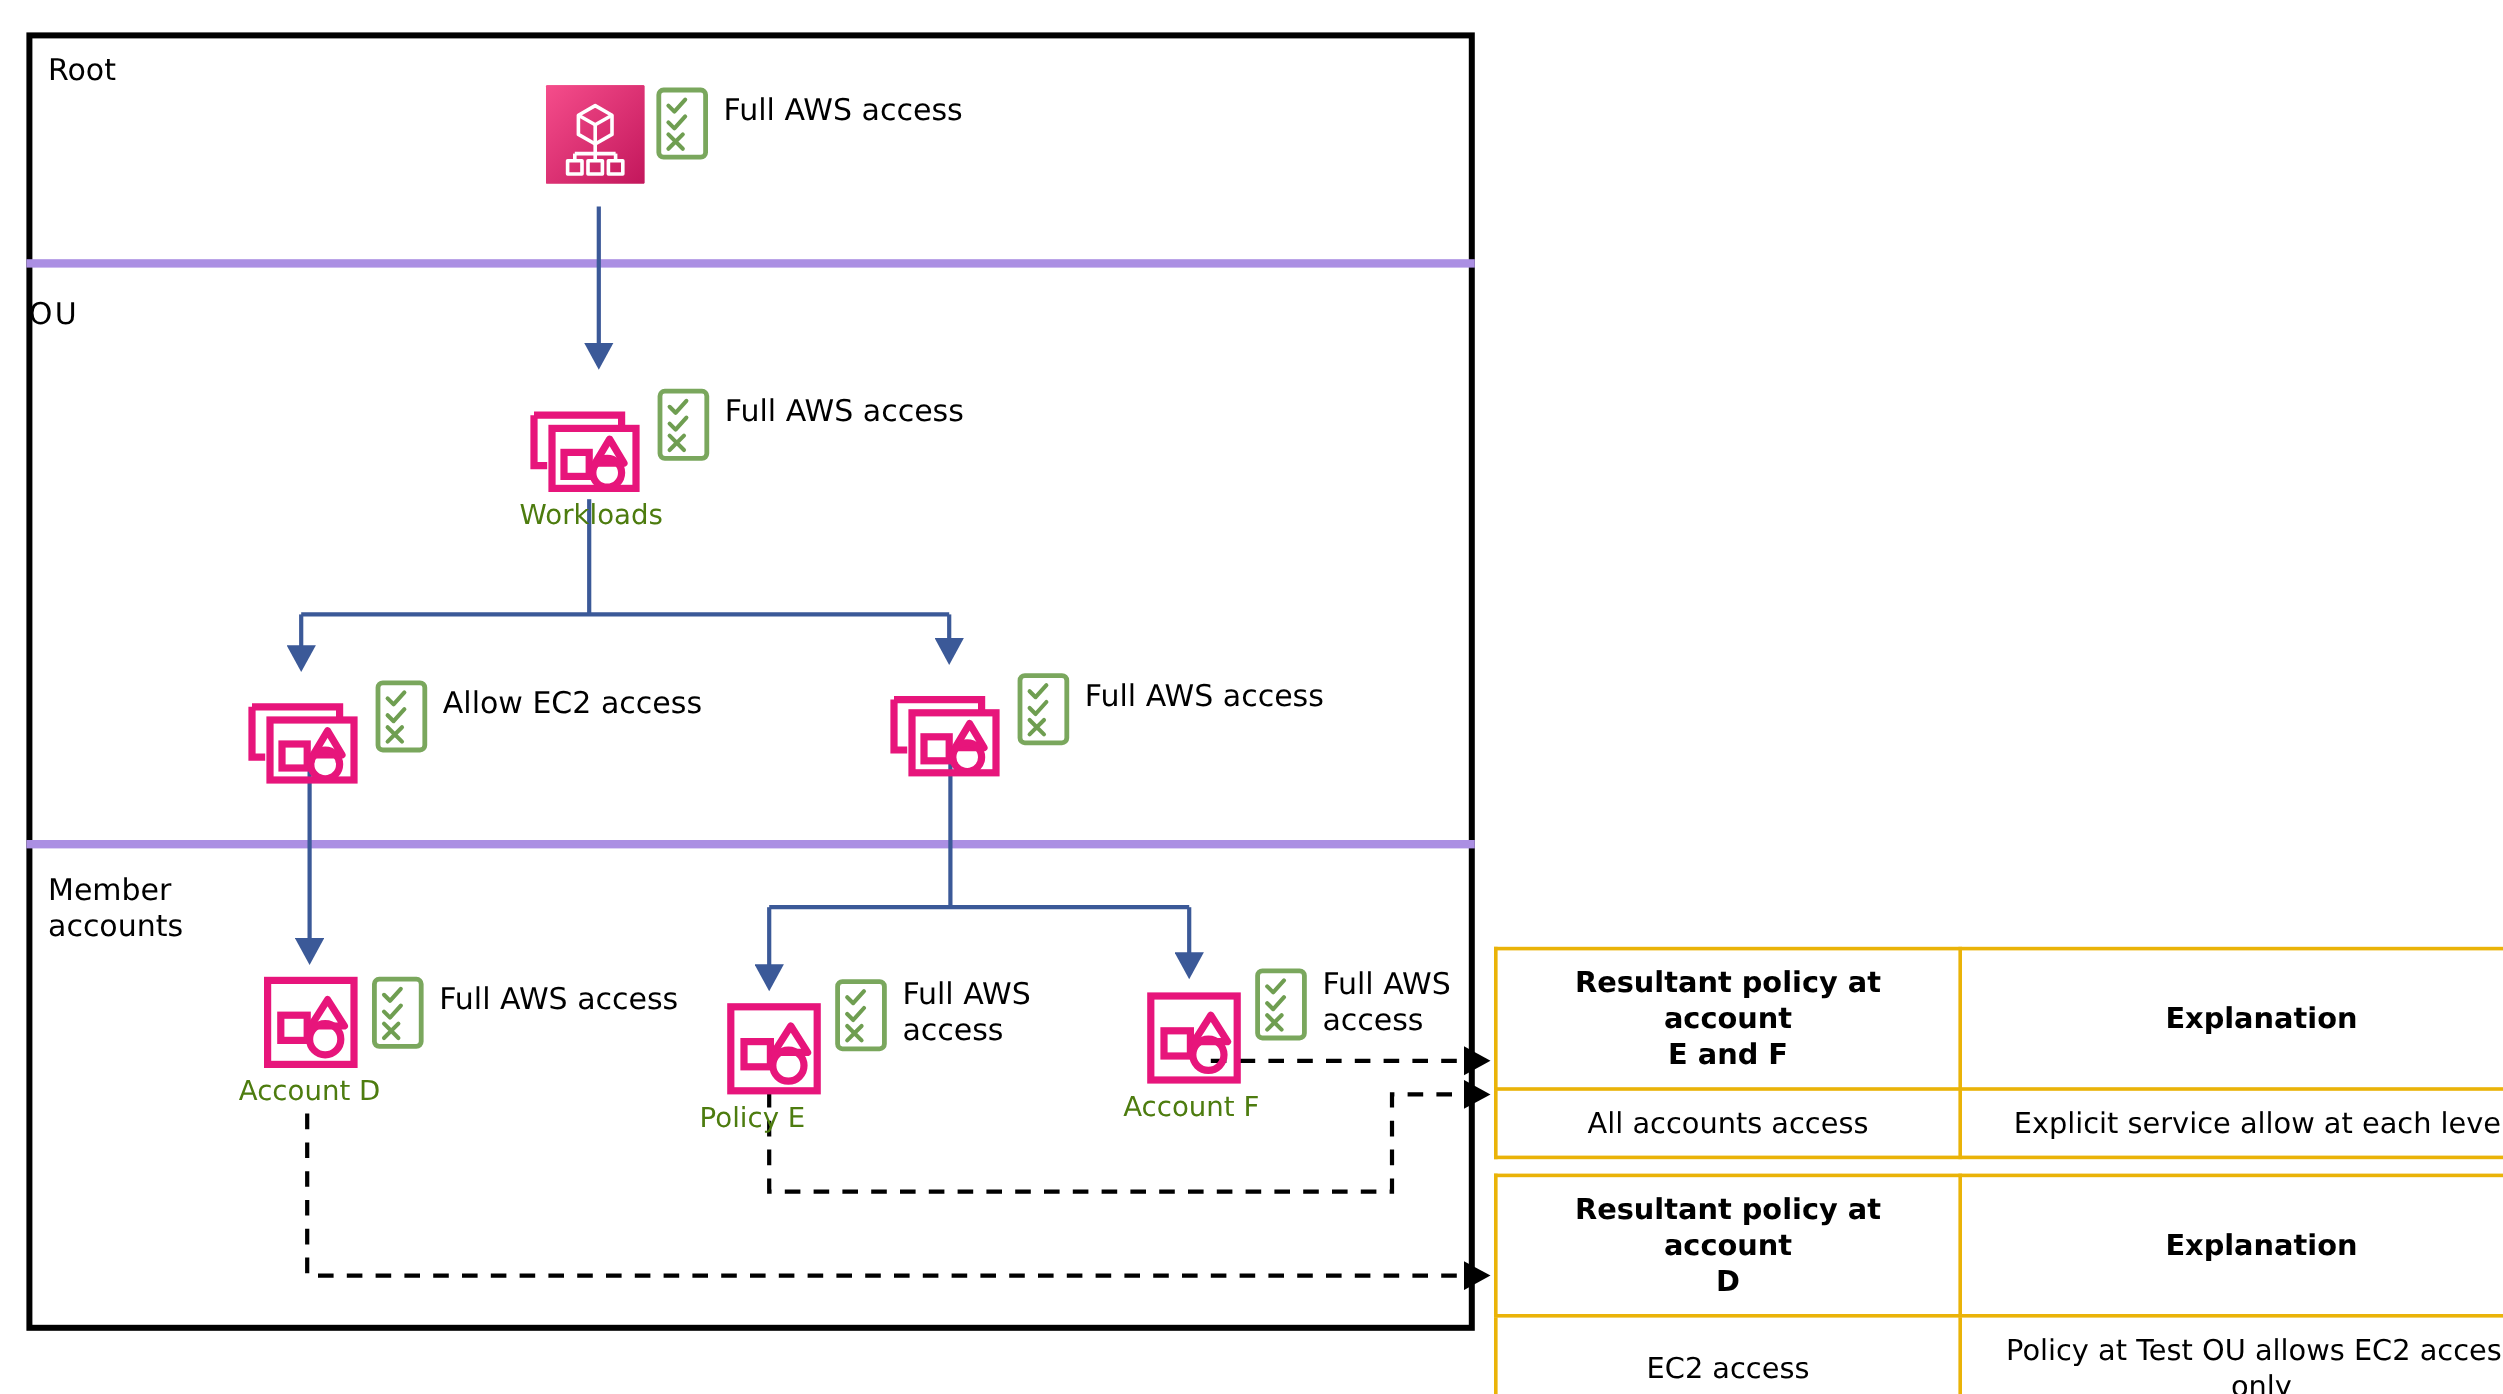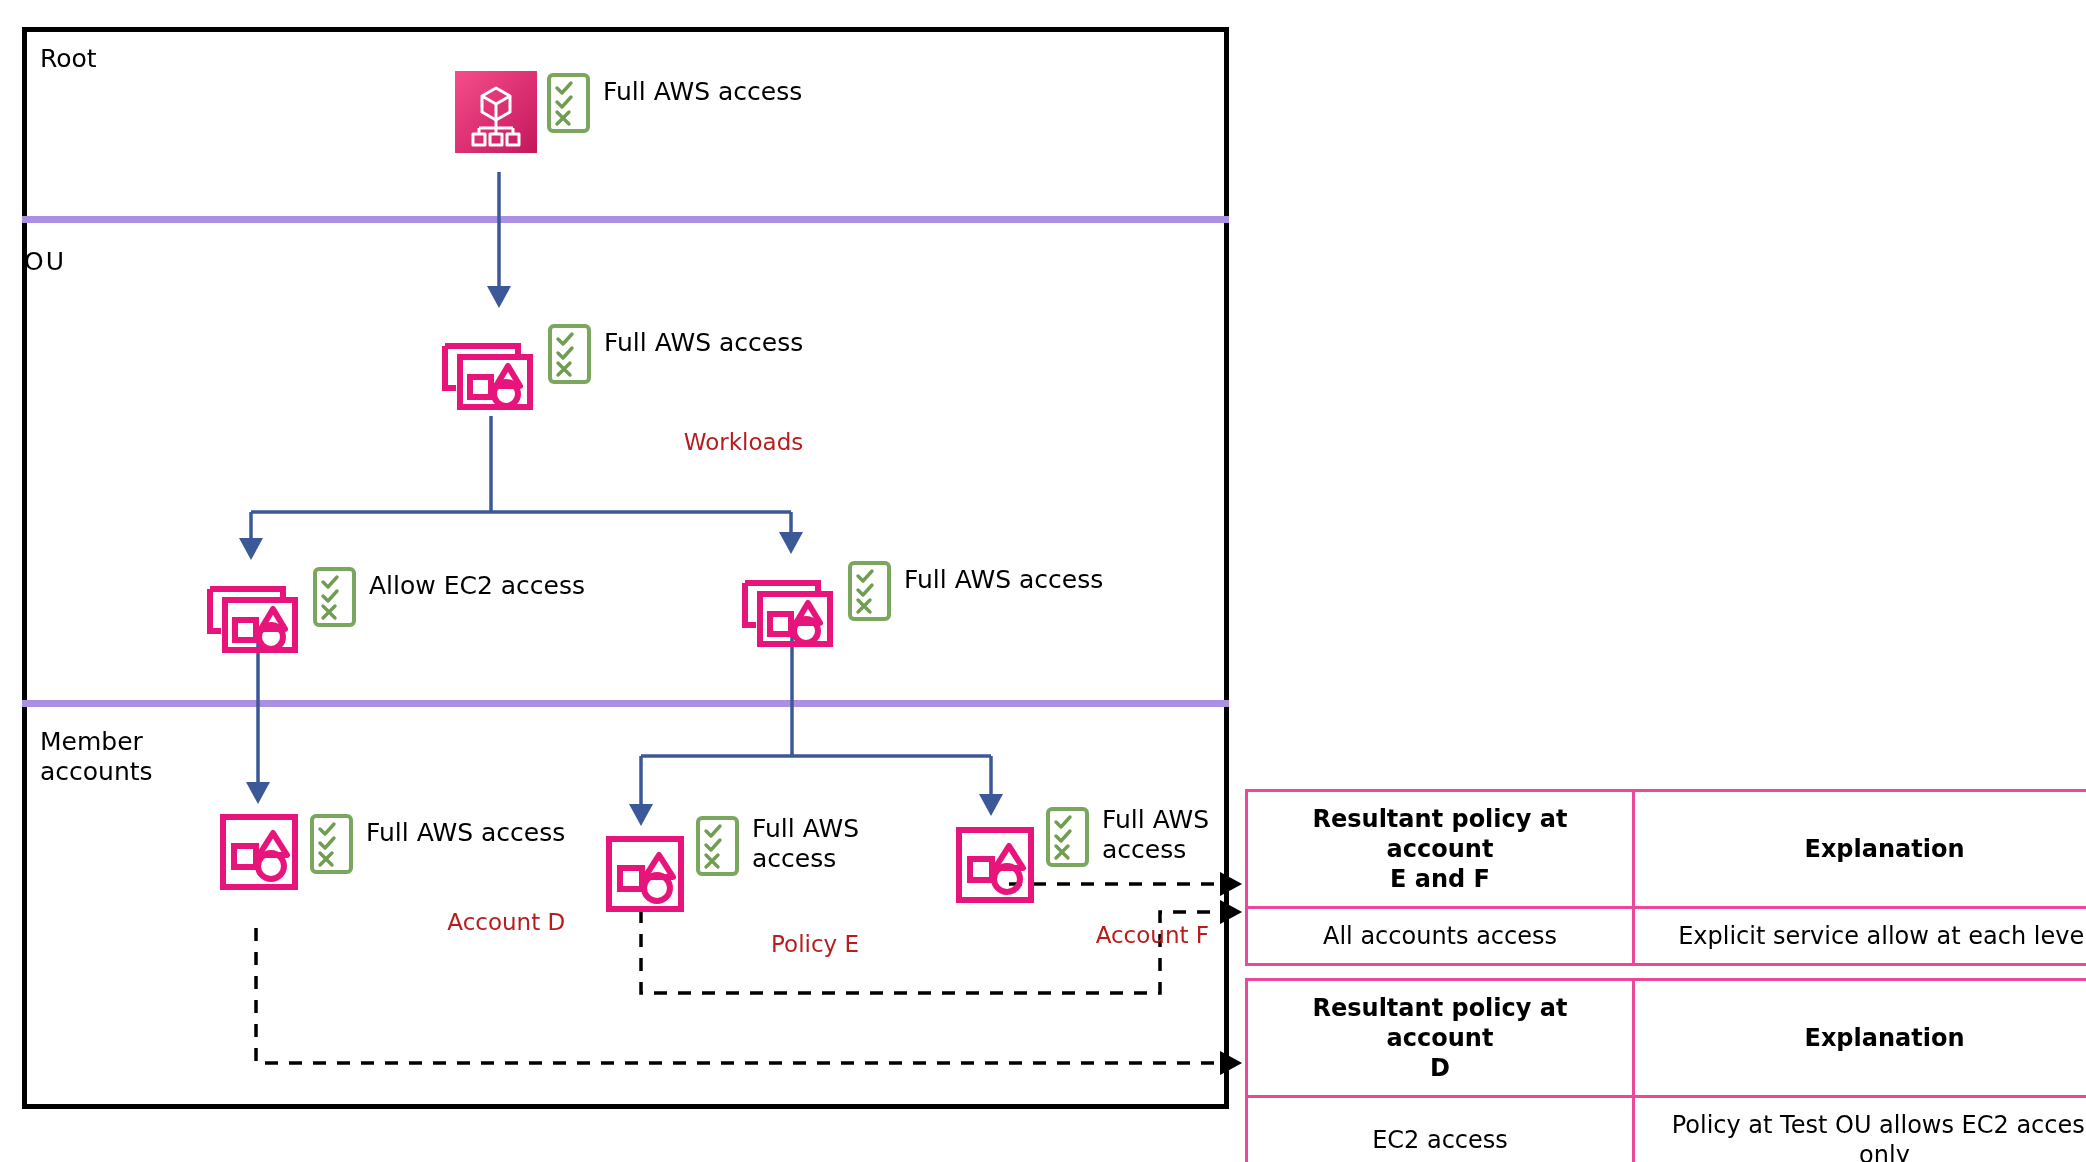--- a/index.html
+++ b/index.html
@@ -62,23 +62,23 @@
     position: absolute;
   }
   .node-row {
     display: flex;
     align-items: flex-start;
     justify-content: flex-end;
   }
   .node-caption {
     font-size: 23px;
     line-height: 28px;
-    color: #b91c1c;
-    margin-top: 16px;
-    text-align: right;
+    color: #4d7c0f;
+    margin-top: 4px;
+    text-align: left;
     white-space: nowrap;
   }
   .policy-text {
     font-size: 25px;
     line-height: 30px;
     color: #000000;
     margin-left: 13px;
     margin-top: 6px;
   }
   .policy-text.wrap { white-space: pre-line; }
@@ -95,21 +95,21 @@
   }
 
   
   .rtable {
     position: absolute;
     border-collapse: collapse;
     background: #ffffff;
     table-layout: fixed;
   }
   .rtable td {
-    border: 3px solid #ec4899;
+    border: 3px solid #eab308;
     text-align: center;
     vertical-align: middle;
     font-size: 24px;
     line-height: 30px;
     padding: 12px 14px;
     color: #000000;
   }
   .rtable td.head { font-weight: bold; }
   #table-ef { left: 1245px; top: 789px; width: 827px; }
   #table-d  { left: 1245px; top: 978px; width: 827px; }

